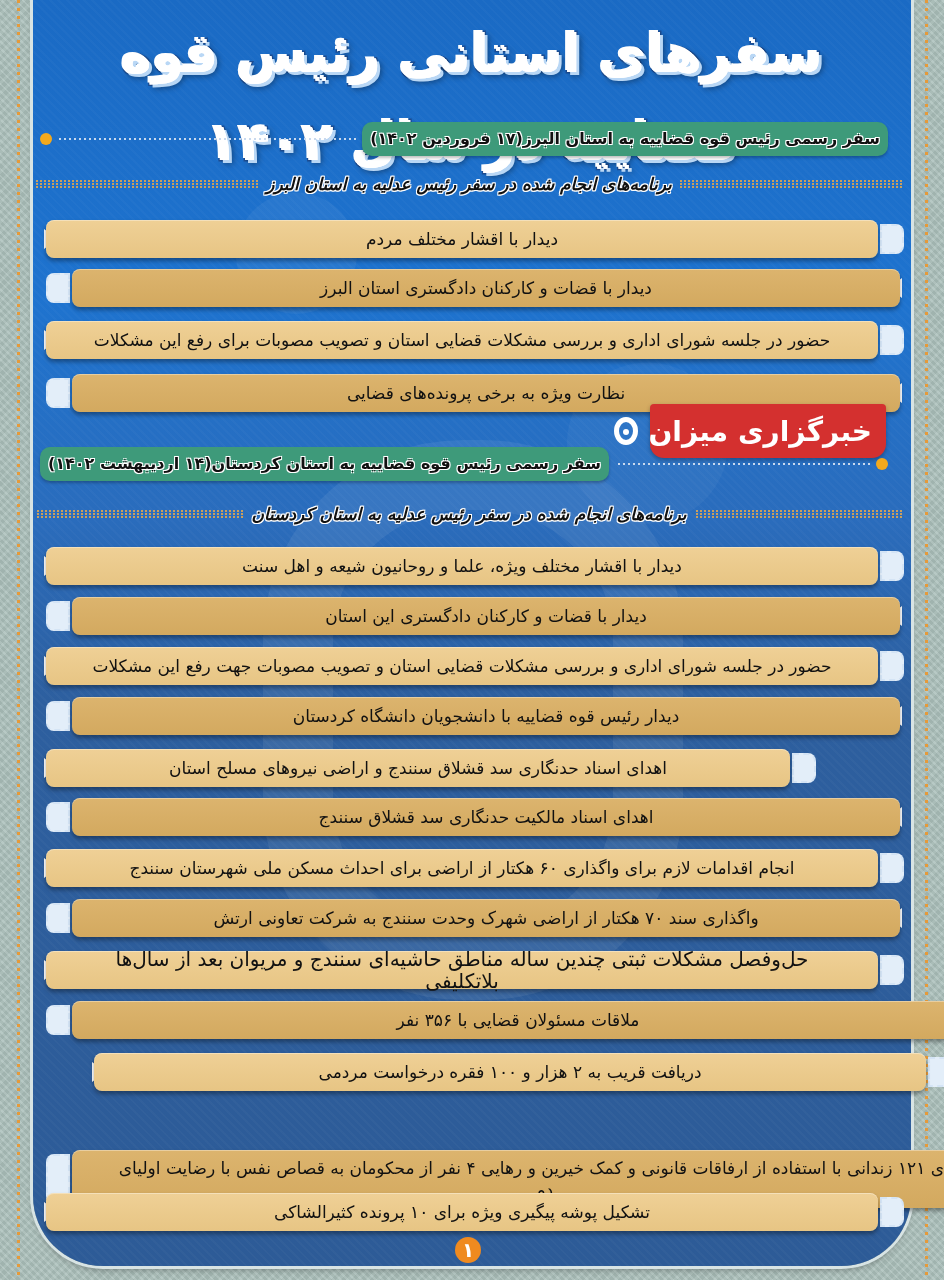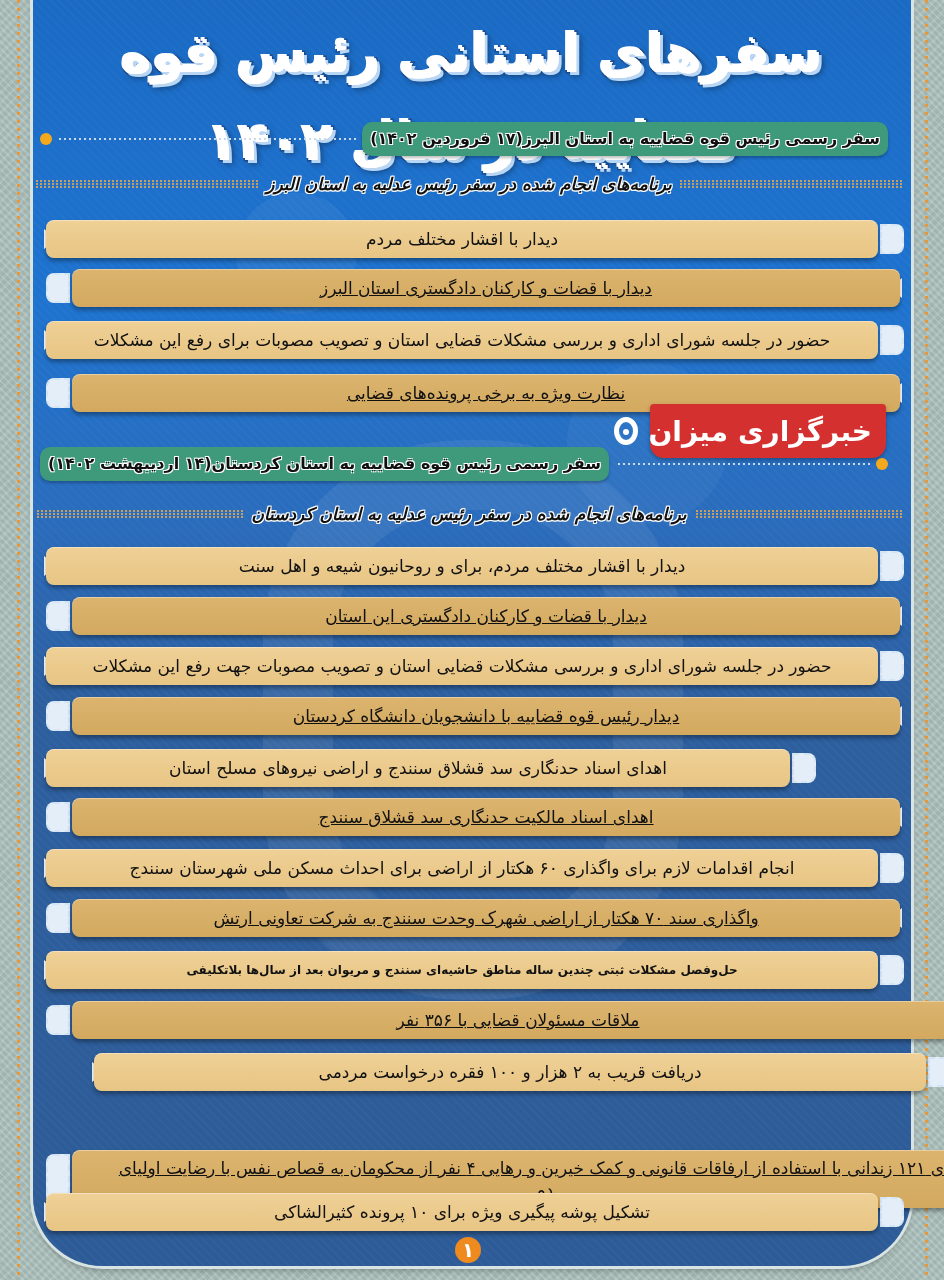--- a/index.html
+++ b/index.html
@@ -83,21 +83,21 @@
   .item .bar {
     position:absolute; top:0; bottom:0; left:0; right:0;
     border-radius:8px;
     box-shadow:0 3px 4px rgba(0,0,0,0.35), inset 0 1px 0 rgba(255,255,255,0.35);
     display:flex; align-items:center; justify-content:center;
     direction:rtl; text-align:center;
     color:#111; font-size:17px; line-height:22px; padding:0 30px;
     box-sizing:border-box;
   }
   .item.light .bar { background:linear-gradient(#efd096, #e7c584); }
-  .item.dark .bar { background:linear-gradient(#dcb46e, #d3a95f);text-decoration:underline; }
+  .item.dark .bar { background:linear-gradient(#dcb46e, #d3a95f); }
   .item .tab {
     position:absolute; top:4px; bottom:4px; width:24px;
     background:#e3eef9; border:2px dashed #d4e4f5; box-sizing:border-box;
   }
   .item.light .tab { right:-26px; border-radius:0 8px 8px 0; }
   .item.dark .tab { left:-26px; border-radius:8px 0 0 8px; }
   .item .arrow {
     position:absolute; top:50%; width:0; height:0; margin-top:-10px;
     border-top:10px solid transparent; border-bottom:10px solid transparent;
   }
@@ -195,21 +195,21 @@
 
 <div class="section-head" style="left:36px; top:504px; width:866px;">
   <div class="sec-dots"></div>
   <div class="sec-text">برنامه‌های انجام شده در سفر رئیس عدلیه به استان کردستان</div>
   <div class="sec-dots"></div>
 </div>
 
 <div class="item light" style="left:46px; top:547px; width:832px;">
   <div class="arrow"></div>
   <div class="tab"></div>
-  <div class="bar">دیدار با اقشار مختلف مردم، برای و روحانیون شیعه و اهل سنت</div>
+  <div class="bar">دیدار با اقشار مختلف ویژه، علما و روحانیون شیعه و اهل سنت</div>
 </div>
 <div class="item dark" style="left:72px; top:597px; width:828px;">
   <div class="arrow"></div>
   <div class="tab"></div>
   <div class="bar">دیدار با قضات و کارکنان دادگستری این استان</div>
 </div>
 <div class="item light" style="left:46px; top:647px; width:832px;">
   <div class="arrow"></div>
   <div class="tab"></div>
   <div class="bar">حضور در جلسه شورای اداری و بررسی مشکلات قضایی استان و تصویب مصوبات جهت رفع این مشکلات</div>
@@ -235,21 +235,21 @@
   <div class="bar">انجام اقدامات لازم برای واگذاری ۶۰ هکتار از اراضی برای احداث مسکن ملی شهرستان سنندج</div>
 </div>
 <div class="item dark" style="left:72px; top:899px; width:828px;">
   <div class="arrow"></div>
   <div class="tab"></div>
   <div class="bar">واگذاری سند ۷۰ هکتار از اراضی شهرک وحدت سنندج به شرکت تعاونی ارتش</div>
 </div>
 <div class="item light" style="left:46px; top:951px; width:832px;">
   <div class="arrow"></div>
   <div class="tab"></div>
-  <div class="bar" style="font-size:12px;font-weight:bold;">حل‌وفصل مشکلات ثبتی چندین ساله مناطق حاشیه‌ای سنندج و مریوان بعد از سال‌ها بلاتکلیفی</div>
+  <div class="bar" style="font-size:20px;">حل‌وفصل مشکلات ثبتی چندین ساله مناطق حاشیه‌ای سنندج و مریوان بعد از سال‌ها بلاتکلیفی</div>
 </div>
 <div class="item dark" style="left:72px; top:1001px; width:892px;">
   <div class="arrow"></div>
   <div class="tab"></div>
   <div class="bar">ملاقات مسئولان قضایی با ۳۵۶ نفر</div>
 </div>
 <div class="item light" style="left:46px; top:1053px; width:832px;margin-left:48px;">
   <div class="arrow"></div>
   <div class="tab"></div>
   <div class="bar">دریافت قریب به ۲ هزار و ۱۰۰ فقره درخواست مردمی</div>

